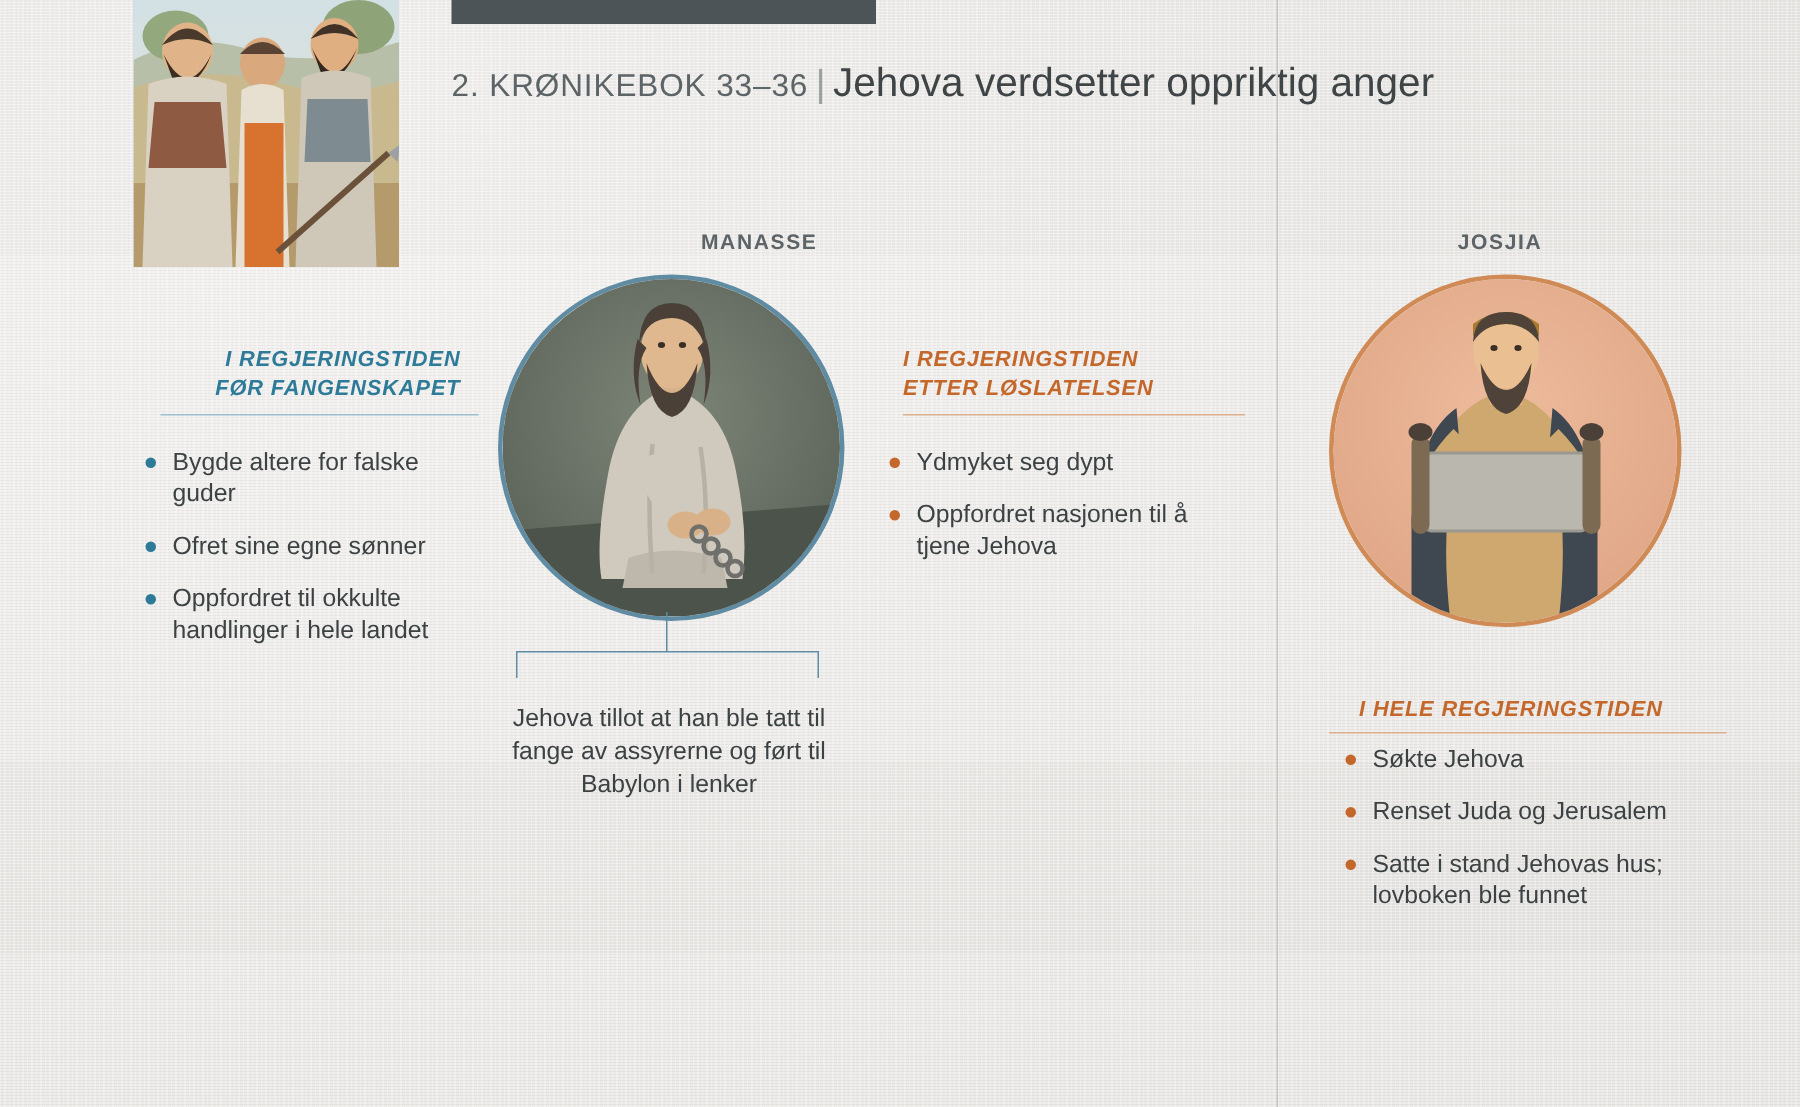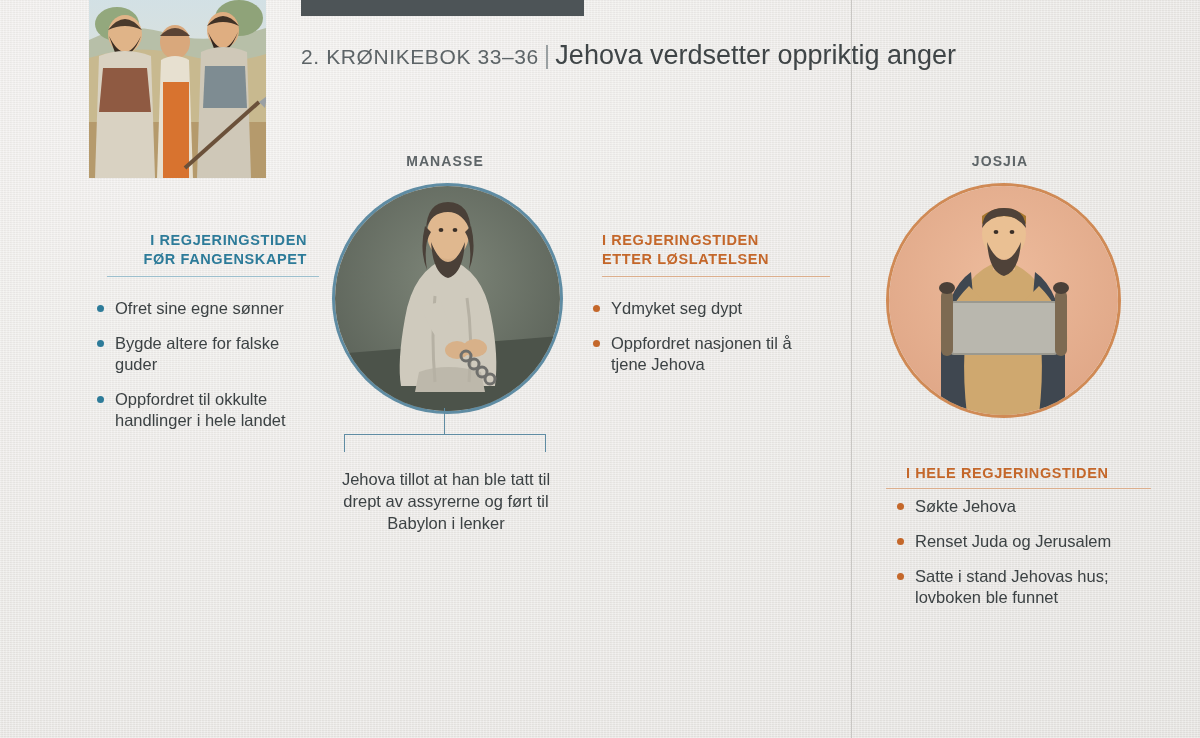--- a/index.html
+++ b/index.html
@@ -85,21 +85,21 @@
   }
 
   
   .name-label {
     position: absolute;
     font-size: 14px;
     font-weight: bold;
     letter-spacing: 1.1px;
     text-align: center;
   }
-  .name-manasse { left: 345px; top: 153px; width: 200px; color: #5d6467; }
+  .name-manasse { left: 345px; top: 153px; width: 200px; color: #5d6467; text-align: right; }
   .name-josjia  { left: 900px; top: 153px; width: 200px; color: #5d6467; }
 
   
   .portrait {
     position: absolute;
     border-radius: 50%;
     overflow: hidden;
   }
   .portrait-manasse {
     left: 332px; top: 183px; width: 225px; height: 225px;
@@ -111,20 +111,21 @@
   }
   .portrait svg { display: block; }
 
   
   .sec-head {
     position: absolute;
     font-size: 14.5px;
     font-weight: bold;
     letter-spacing: 0.6px;
     line-height: 19px;
+    font-style: italic;
   }
   .sec-rule {
     position: absolute;
     height: 1px;
   }
   .sec-before { left: 107px; top: 231px; width: 200px; color: #2d7b99; text-align: right; }
   .rule-before { left: 107px; top: 276px; width: 212px; background: #9cbfcd; }
 
   .sec-after { left: 602px; top: 231px; width: 220px; color: #c4672a; }
   .rule-after { left: 602px; top: 276px; width: 228px; background: #dcae8c; }
@@ -365,43 +366,43 @@
   </svg>
 </div>
 
 <div class="sec-head sec-before">
   <div>I REGJERINGSTIDEN</div>
   <div>FØR FANGENSKAPET</div>
 </div>
 <div class="sec-rule rule-before"></div>
 
 <ul class="bul-list blue-bullets list-before">
+  <li>Bygde altere for falske guder</li>
   <li>Ofret sine egne sønner</li>
-  <li>Bygde altere for falske guder</li>
   <li>Oppfordret til okkulte handlinger i hele landet</li>
 </ul>
 
 <div class="sec-head sec-after">
   <div>I REGJERINGSTIDEN</div>
   <div>ETTER LØSLATELSEN</div>
 </div>
 <div class="sec-rule rule-after"></div>
 
 <ul class="bul-list orange-bullets list-after">
   <li>Ydmyket seg dypt</li>
   <li>Oppfordret nasjonen til å tjene Jehova</li>
 </ul>
 
 <div class="bracket">
   <div class="stem"></div>
   <div class="hbar"></div>
   <div class="leg-l"></div>
   <div class="leg-r"></div>
 </div>
-<div class="caption">Jehova tillot at han ble tatt til drept av assyrerne og ført til Babylon i lenker</div>
+<div class="caption">Jehova tillot at han ble tatt til fange av assyrerne og ført til Babylon i lenker</div>
 
 <div class="sec-head sec-whole">I HELE REGJERINGSTIDEN</div>
 <div class="sec-rule rule-whole"></div>
 
 <ul class="bul-list orange-bullets list-whole">
   <li>Søkte Jehova</li>
   <li>Renset Juda og Jerusalem</li>
   <li>Satte i stand Jehovas hus; lovboken ble funnet</li>
 </ul>
 

